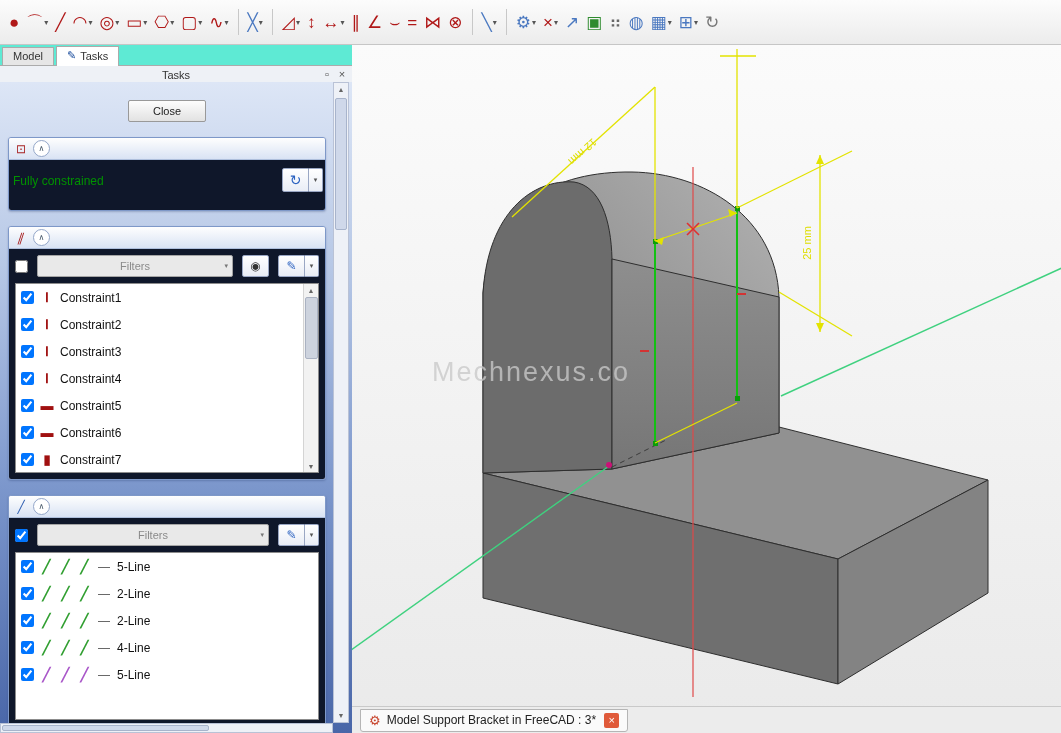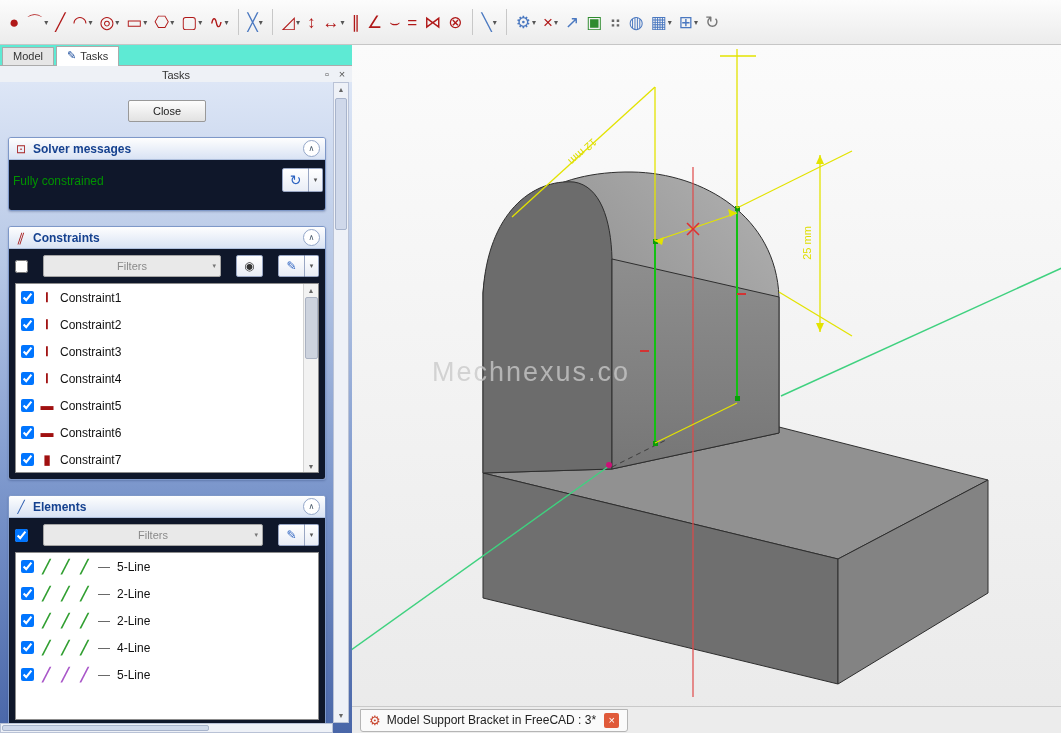--- a/index.html
+++ b/index.html
@@ -47,21 +47,21 @@
   .collapse{width:15px;height:15px;border-radius:50%;background:#fff;border:1px solid #93a6c8;
             font-size:8px;color:#456;display:flex;align-items:center;justify-content:center;}
   .sec-body{padding:6px;background:#0f172a;}
   .solver-body{position:relative;height:38px;}
   .solver-status{position:absolute;left:4px;top:14px;color:#009200;font-size:12px;}
   .btn-pair{position:absolute;right:2px;top:8px;display:flex;}
   .mini-btn{height:22px;border:1px solid #9aa7c4;background:linear-gradient(#ffffff,#e9edf6);
             display:flex;align-items:center;justify-content:center;border-radius:2px 0 0 2px;}
   .mini-main{width:25px;font-size:14px;color:#2b62c0;}
   .mini-dd{width:13px;font-size:7px;color:#555;border-left:none;border-radius:0 2px 2px 0;}
-  .filter-row{display:flex;align-items:center;gap:15px;}
+  .filter-row{display:flex;align-items:center;gap:9px;}
   .filter-row input[type=checkbox]{width:13px;height:13px;margin:0;}
   .combo{flex:1;height:20px;border:1px solid #a5a5a5;background:#e9e9e9;color:#8a8a8a;font-size:11px;
          display:flex;align-items:center;justify-content:center;position:relative;border-radius:2px;}
   .combo .cdd{position:absolute;right:4px;font-size:7px;color:#777;}
   .sq-btn{width:25px;height:20px;border:1px solid #9aa7c4;background:linear-gradient(#fff,#e9edf6);
           display:flex;align-items:center;justify-content:center;font-size:12px;color:#333;border-radius:2px;}
   .list{margin-top:6px;background:#fff;border:1px solid #8c8c8c;position:relative;overflow:hidden;}
   .list.constraints{height:188px;padding-right:14px;}
   .list.elements{height:166px;}
   .row{display:flex;align-items:center;gap:6px;height:27px;padding:0 5px;font-size:12px;color:#111;}
@@ -227,36 +227,34 @@
       <span class="dock-btn float">▫</span>
       <span class="dock-btn closex">×</span>
     </div>
 
     <div class="panel-body">
       <button class="close-btn">Close</button>
 
       <div class="sec">
         <div class="sec-head">
           <span class="sec-ic ic-red">⊡</span>
-          <span class="sec-title">Solver messages</span>
           <span class="collapse">∧</span>
         </div>
         <div class="sec-body solver-body">
           <span class="solver-status">Fully constrained</span>
           <span class="btn-pair">
             <span class="mini-btn mini-main">↻</span>
             <span class="mini-btn mini-dd">▾</span>
           </span>
         </div>
       </div>
 
       <div class="sec">
         <div class="sec-head">
           <span class="sec-ic ic-red skew">∥</span>
-          <span class="sec-title">Constraints</span>
           <span class="collapse">∧</span>
         </div>
         <div class="sec-body">
           <div class="filter-row">
             <input type="checkbox" style="">
             <span class="combo">
               <span>Filters</span>
               <span class="cdd">▾</span>
             </span>
             <span class="sq-btn">◉</span>
@@ -306,21 +304,20 @@
               <div class="ls-thumb"></div>
               <div class="ls-arrow bottom">▼</div>
             </div>
           </div>
         </div>
       </div>
 
       <div class="sec">
         <div class="sec-head">
           <span class="sec-ic ic-blue">╱</span>
-          <span class="sec-title">Elements</span>
           <span class="collapse">∧</span>
         </div>
         <div class="sec-body">
           <div class="filter-row">
             <input type="checkbox" checked="" style="">
             <span class="combo">
               <span>Filters</span>
               <span class="cdd">▾</span>
             </span>
             <span class="btn-pair" style="position:static;">

